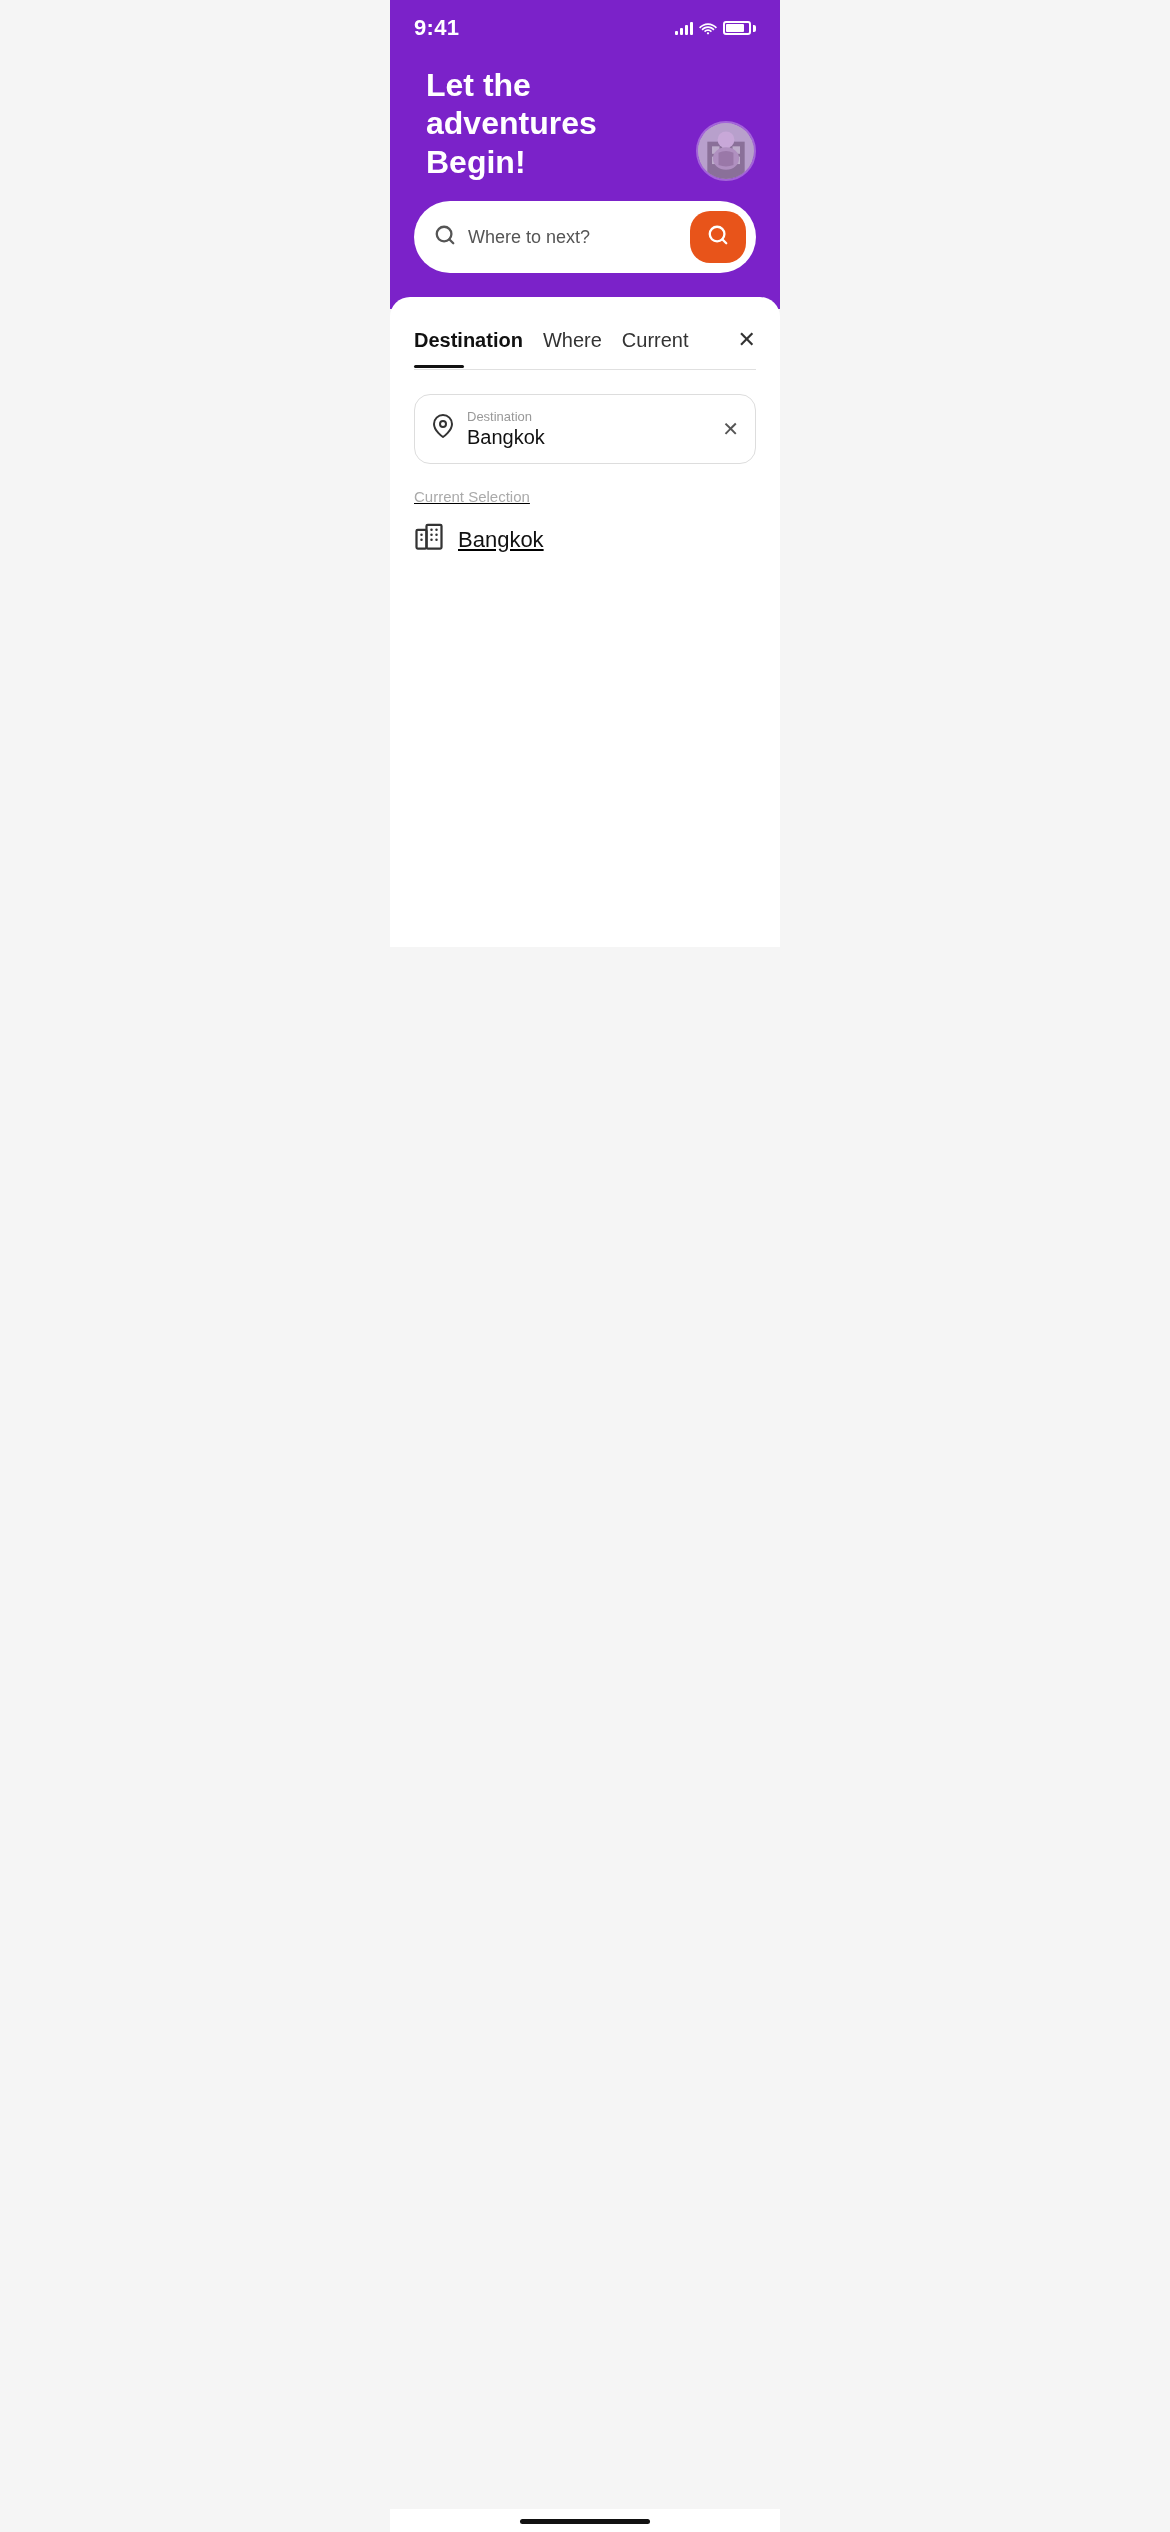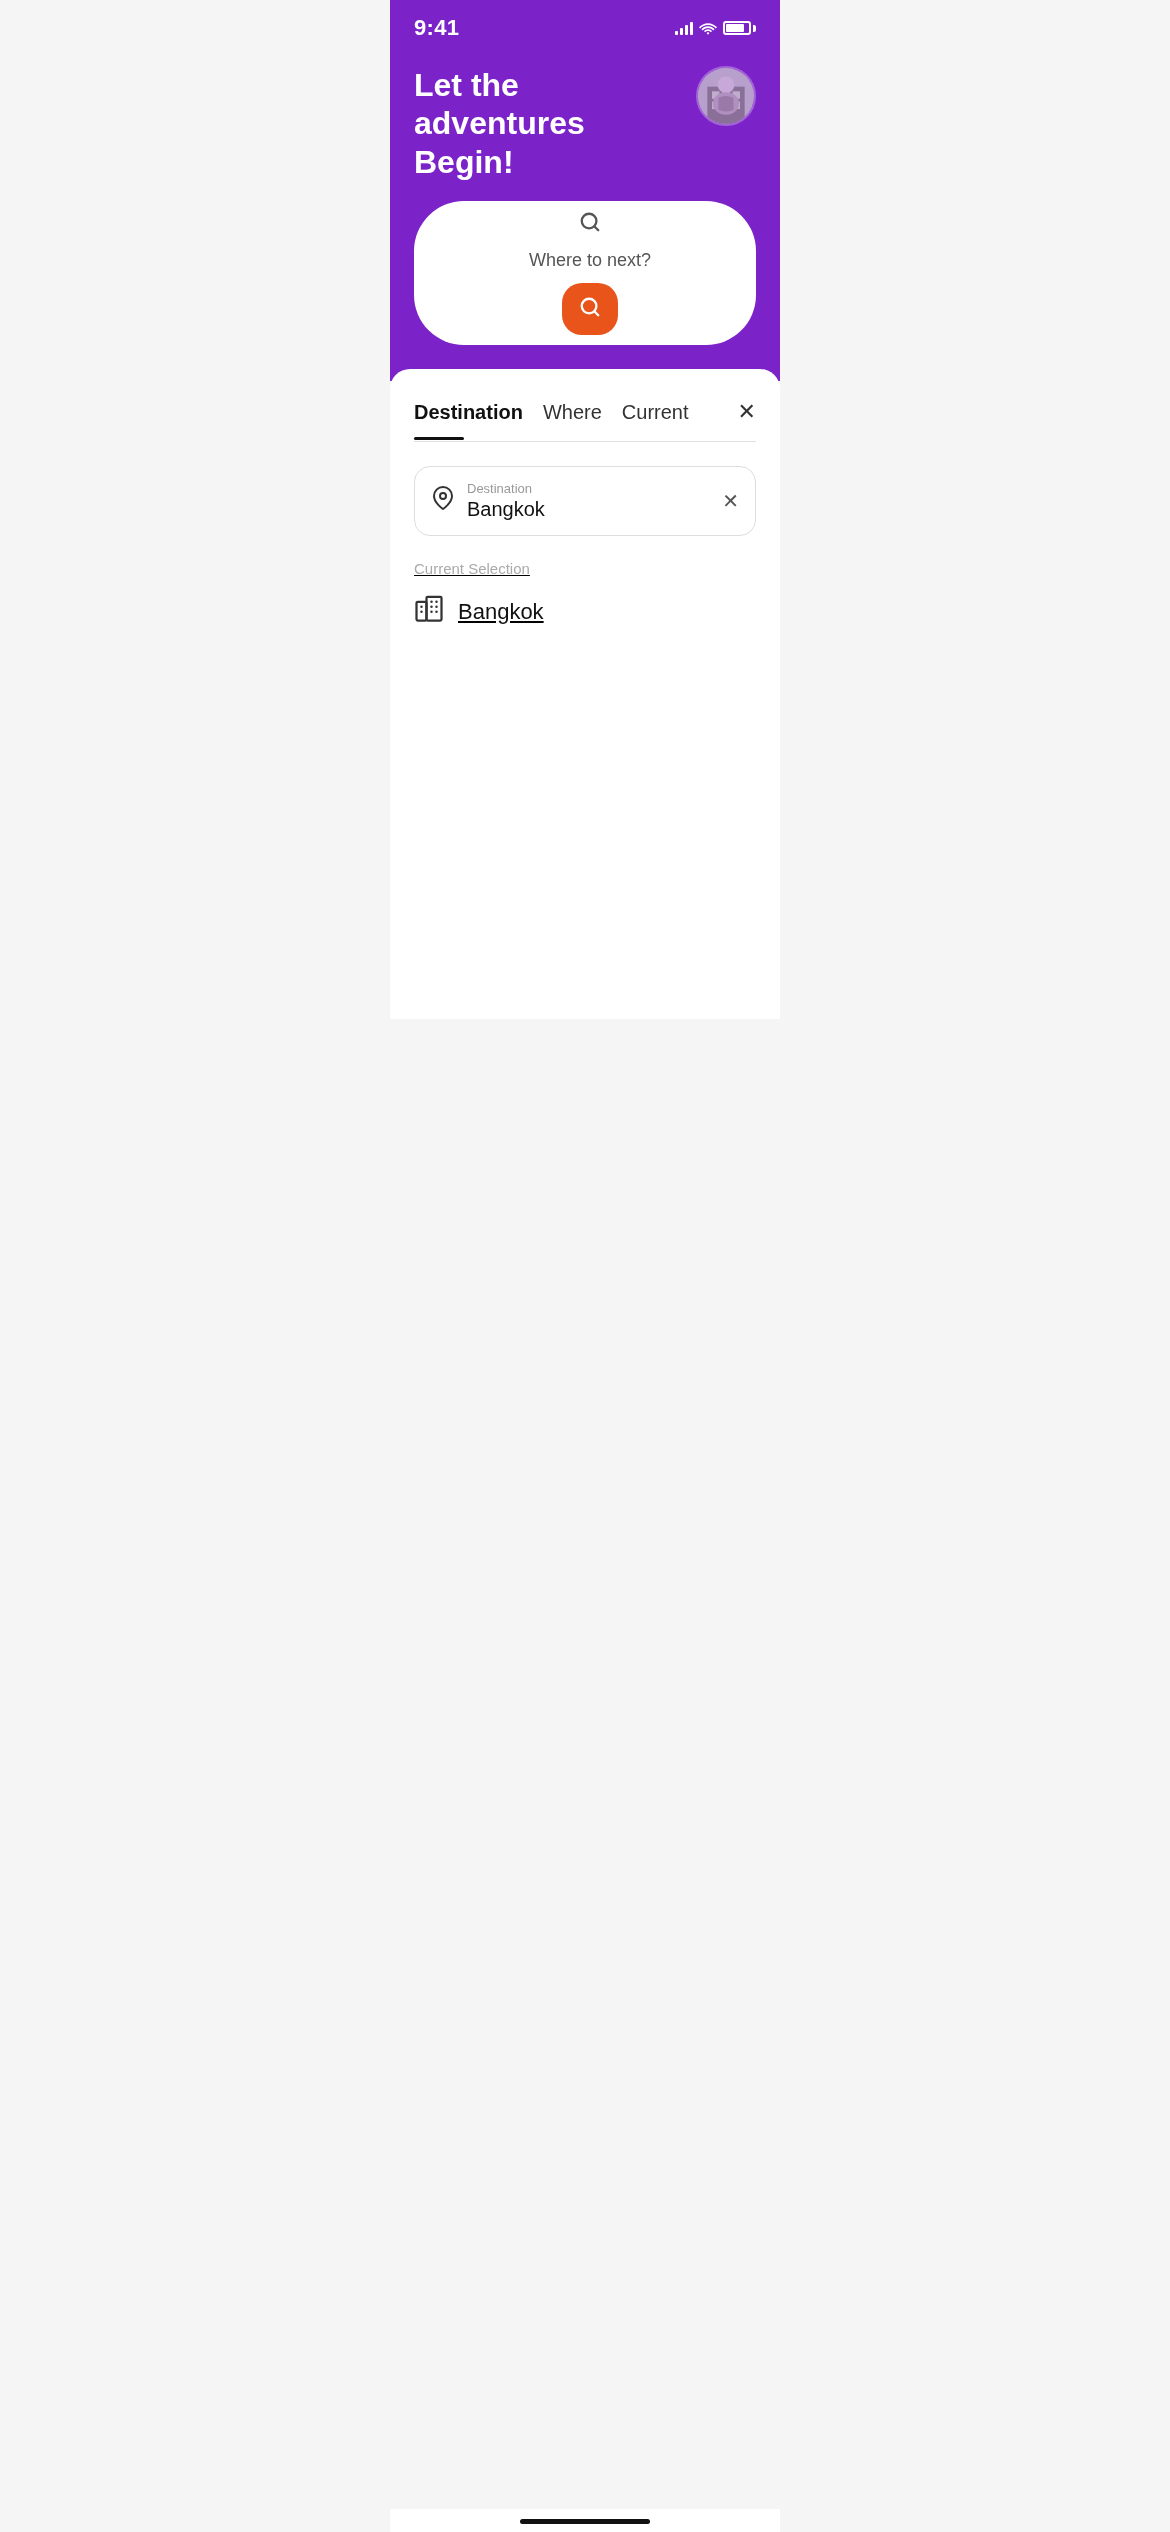--- a/index.html
+++ b/index.html
@@ -104,21 +104,22 @@
 
     
     .header {
       background: #7b22c9;
       padding: 16px 24px 36px 24px;
     }
 
     .header-top {
       display: flex;
       justify-content: space-between;
-      align-items: flex-start;
+      align-items: flex-end;
+      margin-left: 12px;
     }
 
     .header-title {
       color: white;
       font-size: 32px;
       font-weight: 700;
       line-height: 1.2;
       max-width: 260px;
     }
 
@@ -153,21 +154,20 @@
       margin-top: 20px;
     }
 
     .search-bar {
       background: white;
       border-radius: 50px;
       display: flex;
       align-items: center;
       padding: 10px 10px 10px 20px;
       gap: 12px;
-      flex-direction: column;
     }
 
     .search-icon-left {
       color: #555;
       font-size: 20px;
       flex-shrink: 0;
     }
 
     .search-placeholder {
       flex: 1;

